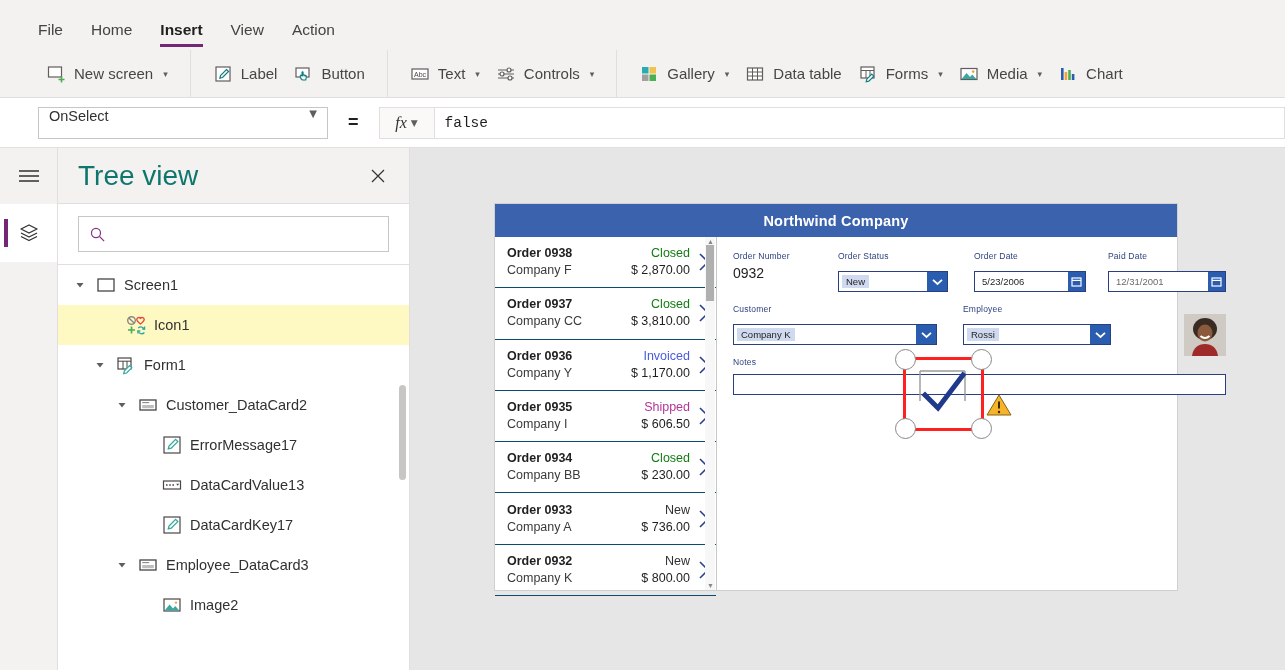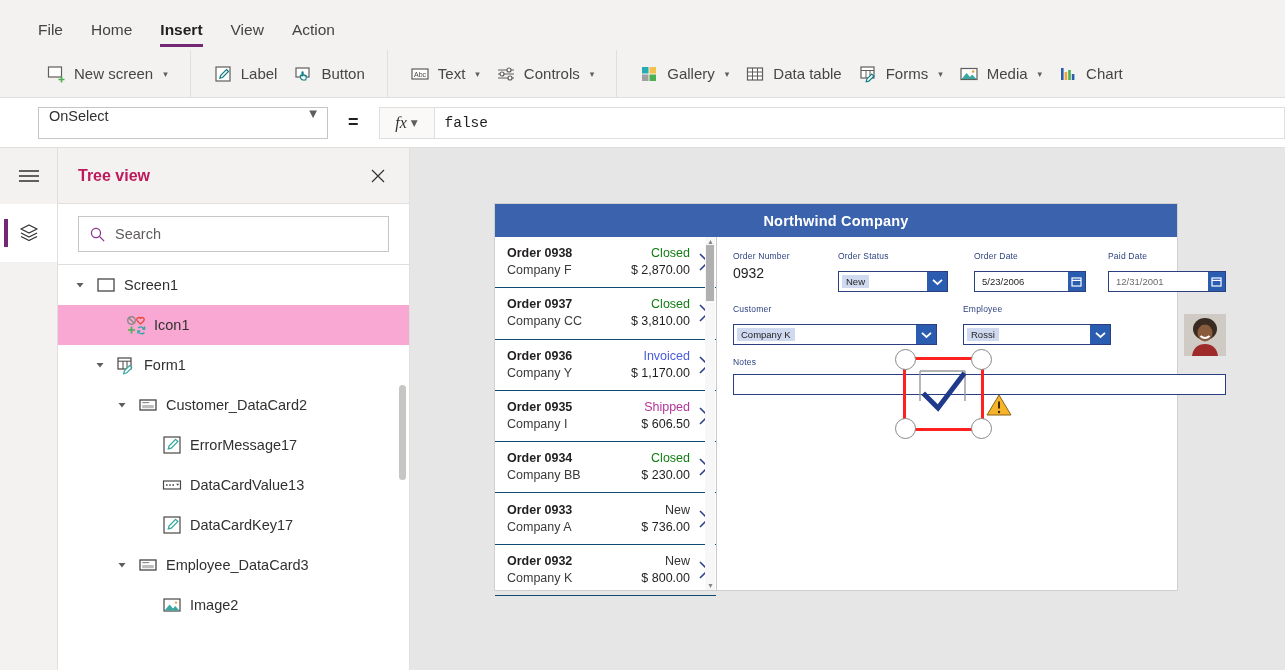--- a/index.html
+++ b/index.html
@@ -154,21 +154,21 @@
     display: flex; flex-direction: column;
     position: relative;
   }
   #tree-head {
     height: 56px; flex: none;
     display: flex; align-items: center;
     padding: 0 22px 0 20px;
     background: #f3f2f1;
     border-bottom: 1px solid #e1dfdd;
   }
-  #tree-title { font-size: 16px; color: #be185d; flex: 1; font-weight: bold; }
+  #tree-title { font-size: 28px; color: #0f766e; flex: 1; }
   #tree-close { cursor: pointer; line-height: 0; }
   #searchwrap {
     flex: none;
     padding: 12px 20px;
     border-bottom: 1px solid #e1dfdd;
     background: #fff;
   }
   #searchbox {
     height: 36px;
     border: 1px solid #c8c6c4;
@@ -186,21 +186,21 @@
   #treelist {
     flex: 1; overflow: hidden; position: relative;
     background: #fff;
   }
   .tnode {
     height: 40px;
     display: flex; align-items: center;
     font-size: 14.5px; color: #323130;
     cursor: pointer; gap: 7px;
   }
-  .tnode.sel { background: #f9a8d4; }
+  .tnode.sel { background: #fef9c3; }
   .tw { width: 16px; flex: none; display: flex; justify-content: center; align-items:center;}
   .tw svg { display: block; }
   .tnode .ic { width: 22px; height: 22px; flex: none; display: block; }
   .tnode .lbl { white-space: nowrap; }
   
   #tree-scroll {
     position: absolute; right: 3px; top: 110px;
     width: 7px; height: 232px;
     background: transparent;
   }
@@ -466,21 +466,20 @@
         </svg>
       </div>
     </div>
 
     <div id="searchwrap">
       <div id="searchbox">
         <svg width="17" height="17" viewBox="0 0 18 18">
           <circle cx="7.4" cy="7.4" r="4.8" fill="none" stroke="#8a2f8a" stroke-width="1.3"></circle>
           <path d="M11 11l5 5" stroke="#8a2f8a" stroke-width="1.3"></path>
         </svg>
-        <input type="text" placeholder="Search" style="">
       </div>
     </div>
 
     <div id="treelist">
 
       <div class="tnode" style="padding-left:14px">
         <span class="tw">
             <svg width="8" height="8" viewBox="0 0 8 8">
               <path d="M0.5 2h7L4 6.5z" fill="#605e5c"></path>
             </svg>

